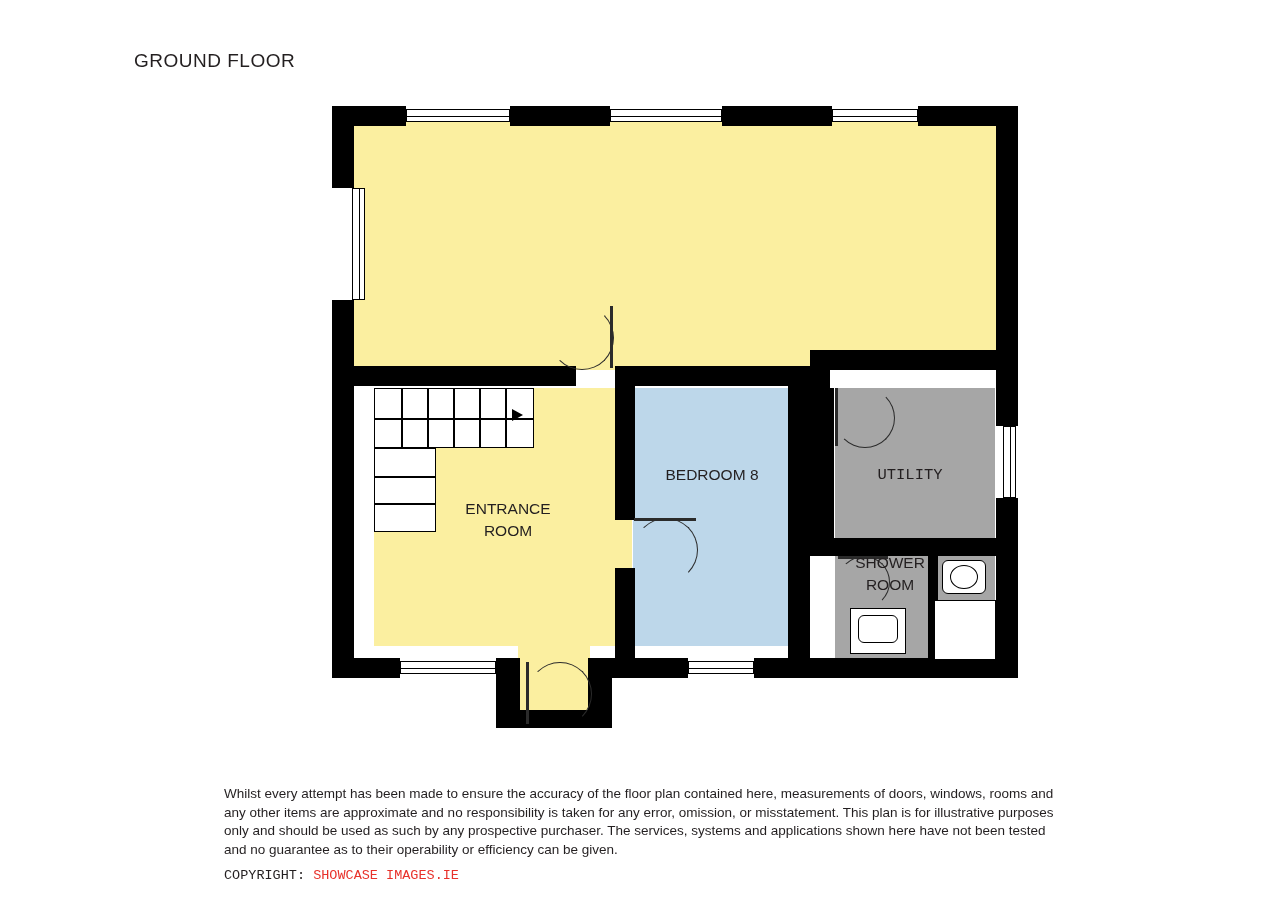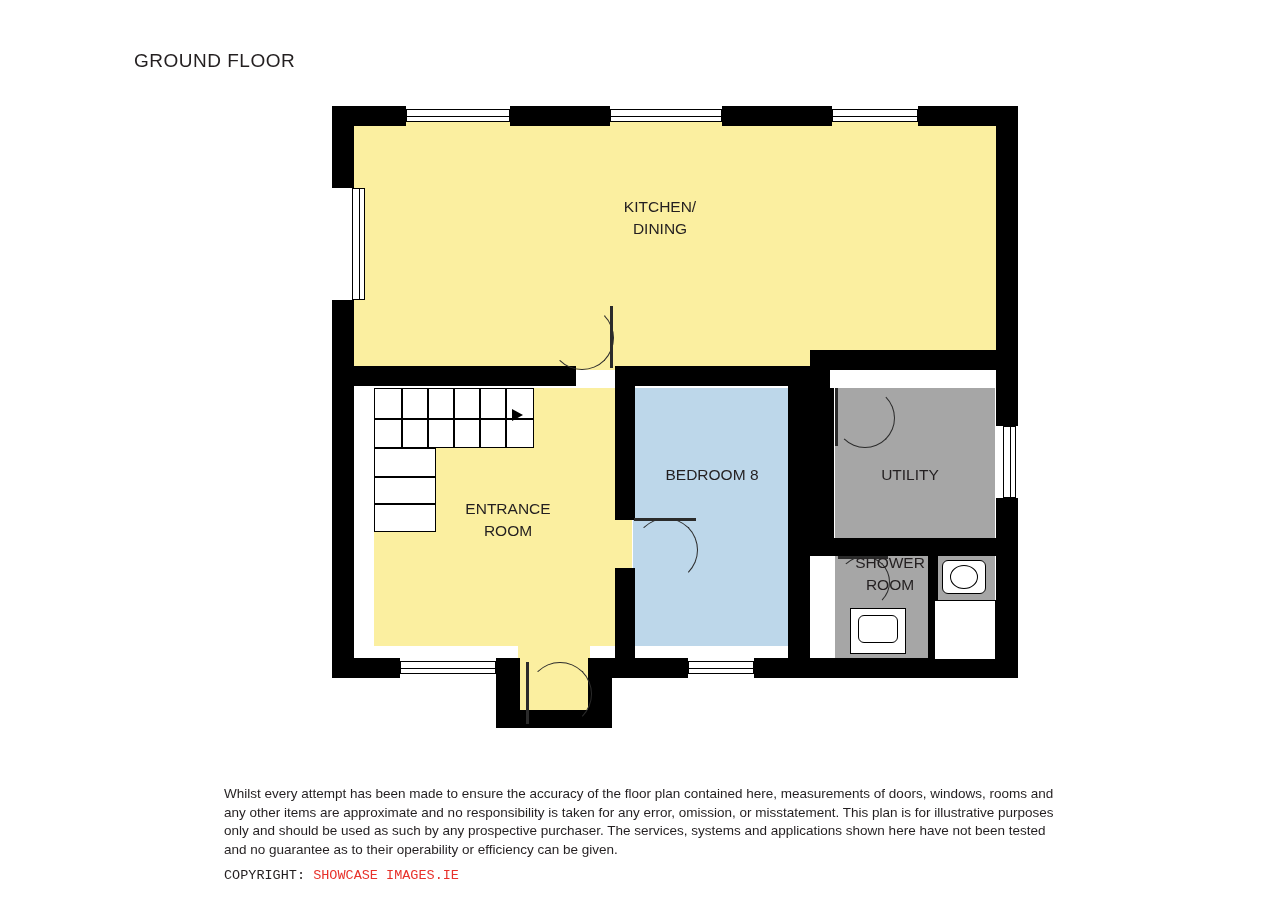--- a/index.html
+++ b/index.html
@@ -237,26 +237,24 @@
       <div class="stair-line" style="position:absolute; left:0; top:27px; width:100%; height:1.5px;"></div>
       <div class="stair-line" style="position:absolute; left:0; top:54px; width:100%; height:1.5px;"></div>
     </div>
 
     <div class="fixture soft" style="left:612px; top:460px; width:44px; height:34px;"></div>
     <div class="fixture round" style="left:620px; top:465px; width:28px; height:24px;"></div>
     <div class="fixture" style="left:604px; top:500px; width:62px; height:60px;"></div>
     <div class="fixture" style="left:520px; top:508px; width:56px; height:46px;"></div>
     <div class="fixture soft" style="left:528px; top:515px; width:40px; height:28px;"></div>
 
-    <div class="label" style="left:240px; top:96px; width:180px;">KITCHEN/
-DINING</div>
     <div class="label" style="left:88px; top:398px; width:180px;">ENTRANCE
 ROOM</div>
     <div class="label" style="left:292px; top:364px; width:180px;">BEDROOM 8</div>
-    <div class="label" style="left:490px; top:364px; width:180px;">UTILITY</div>
+    <div class="label" style="left:490px; top:364px; width:180px;font-family:Liberation Mono, monospace;">UTILITY</div>
     <div class="label" style="left:490px; top:452px; width:140px;">SHOWER
 ROOM</div>
 
   </div>
 
   <div id="disclaimer">Whilst every attempt has been made to ensure the accuracy of the floor plan contained here, measurements of doors, windows, rooms and any other items are approximate and no responsibility is taken for any error, omission, or misstatement.  This plan is for illustrative purposes only and should be used as such by any prospective purchaser.  The services, systems and applications shown here have not been tested and no guarantee as to their operability or efficiency can be given.</div>
 
   <div id="copyright">
     <span>COPYRIGHT: </span><span class="brand">SHOWCASE IMAGES.IE</span>
   </div>

